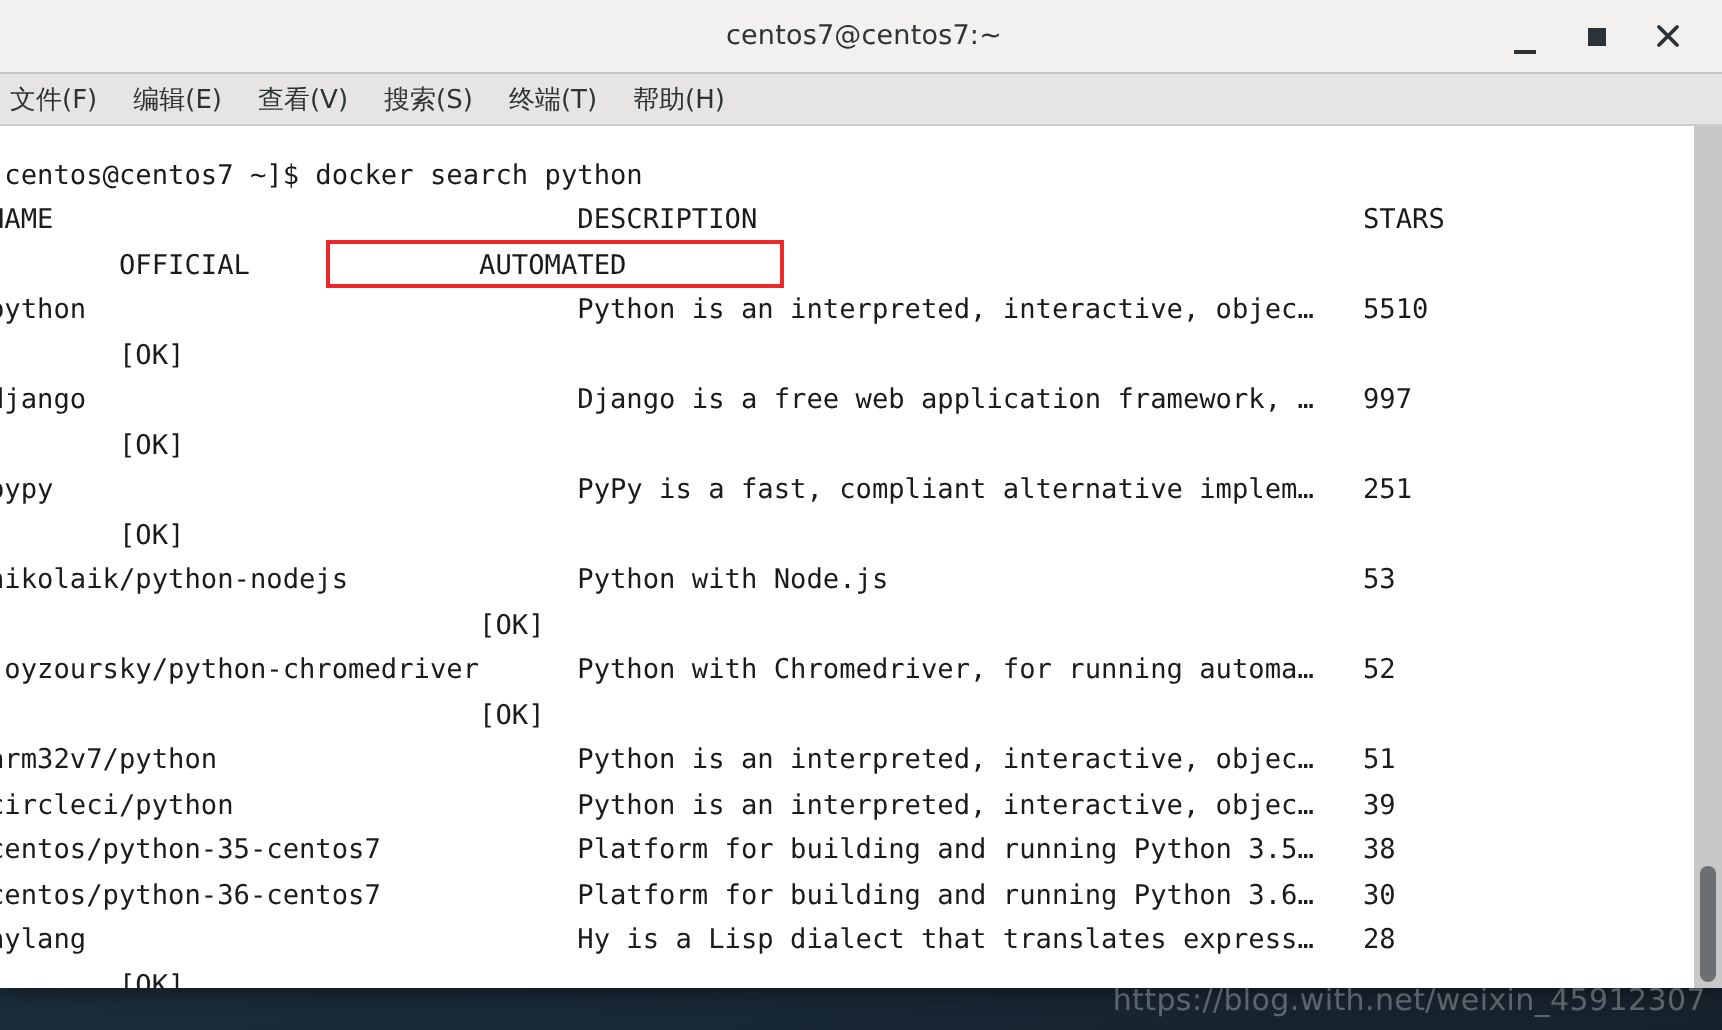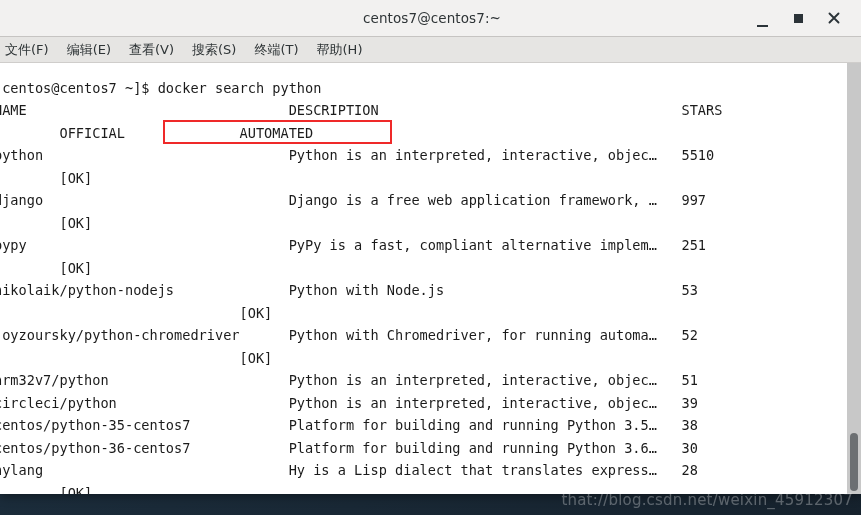--- a/index.html
+++ b/index.html
@@ -227,13 +227,13 @@
 
     <div id="annotation-box"></div>
 
     <div id="term-scrollbar">
       <div id="term-scroll-thumb"></div>
     </div>
   </div>
 
 </div>
 
-<div id="watermark">that://blog.csdn.net/weixin_45912307</div>
+<div id="watermark">https://blog.with.net/weixin_45912307</div>
 
 </body></html>

